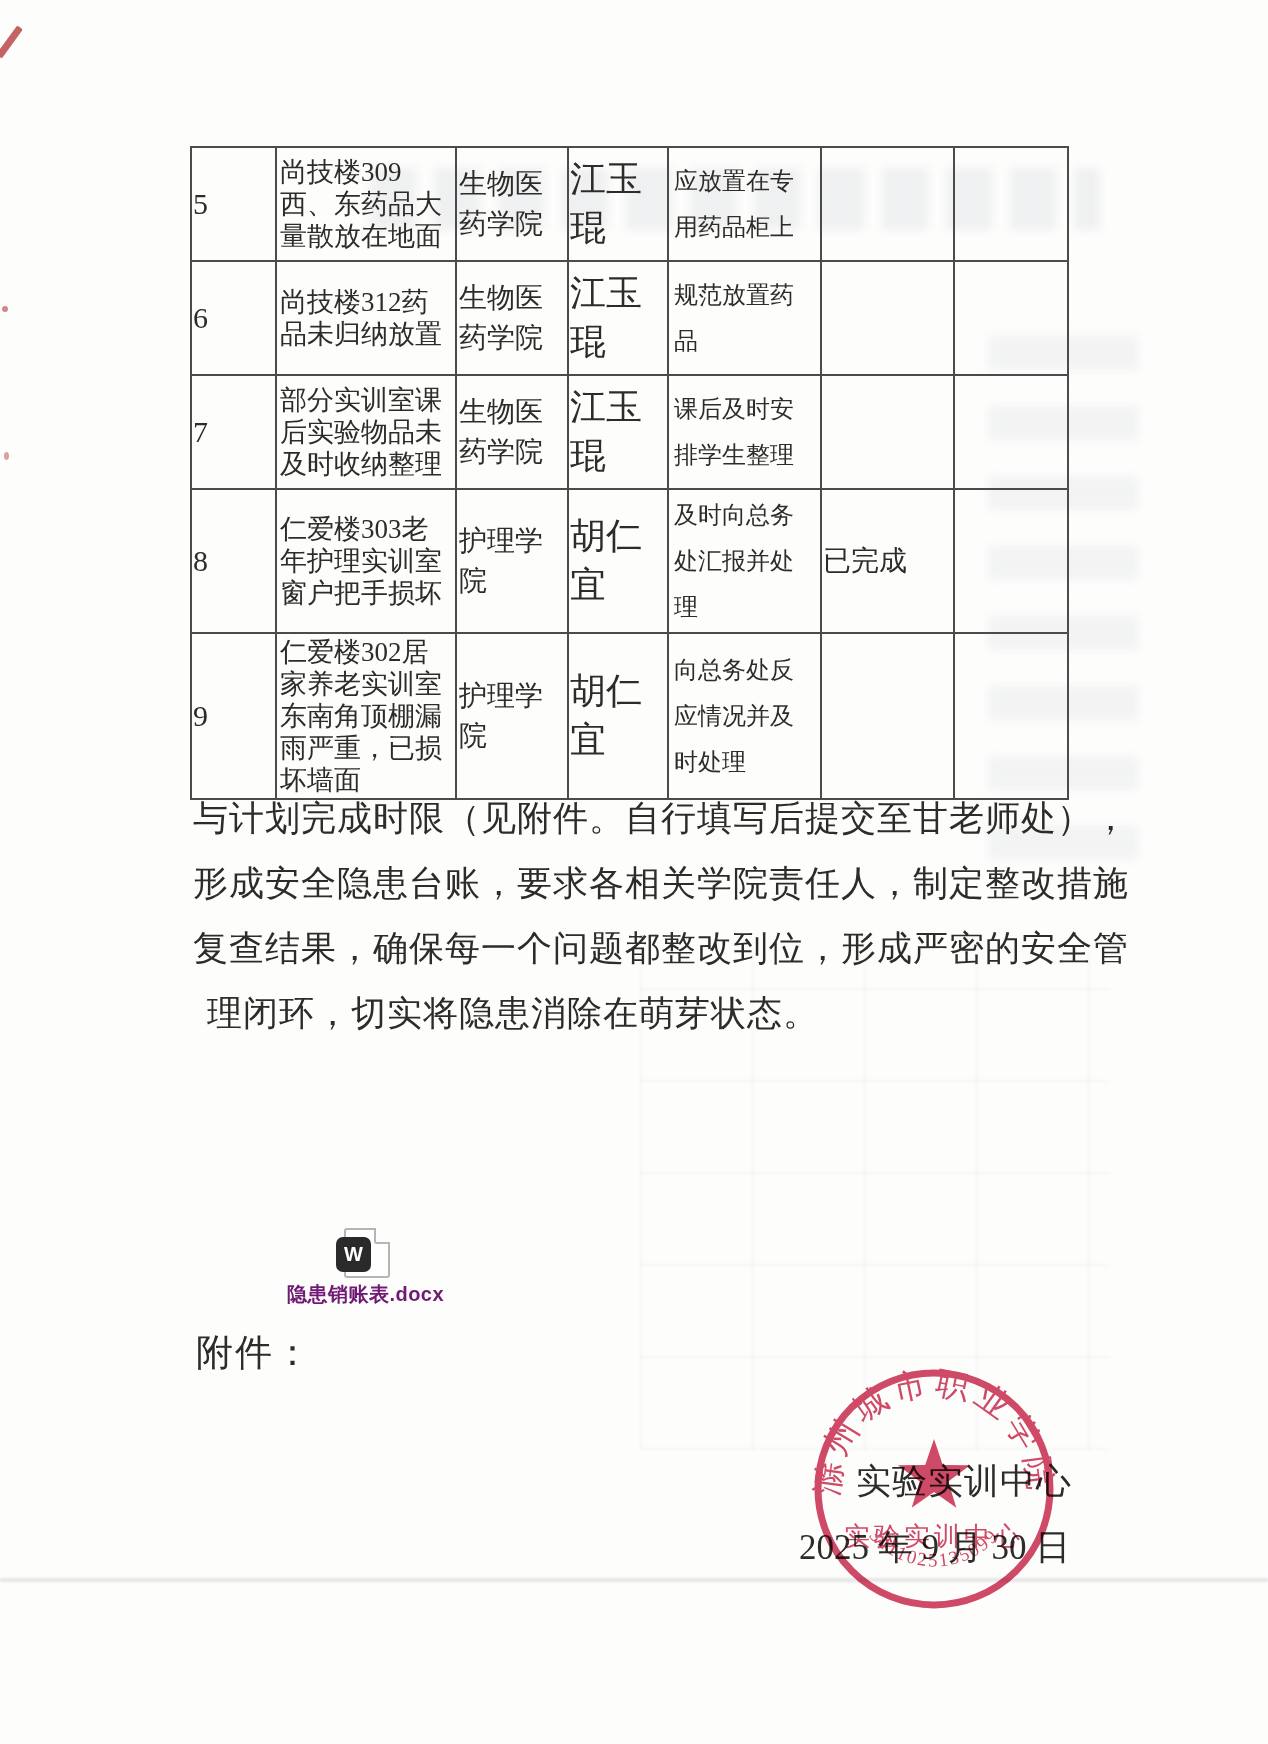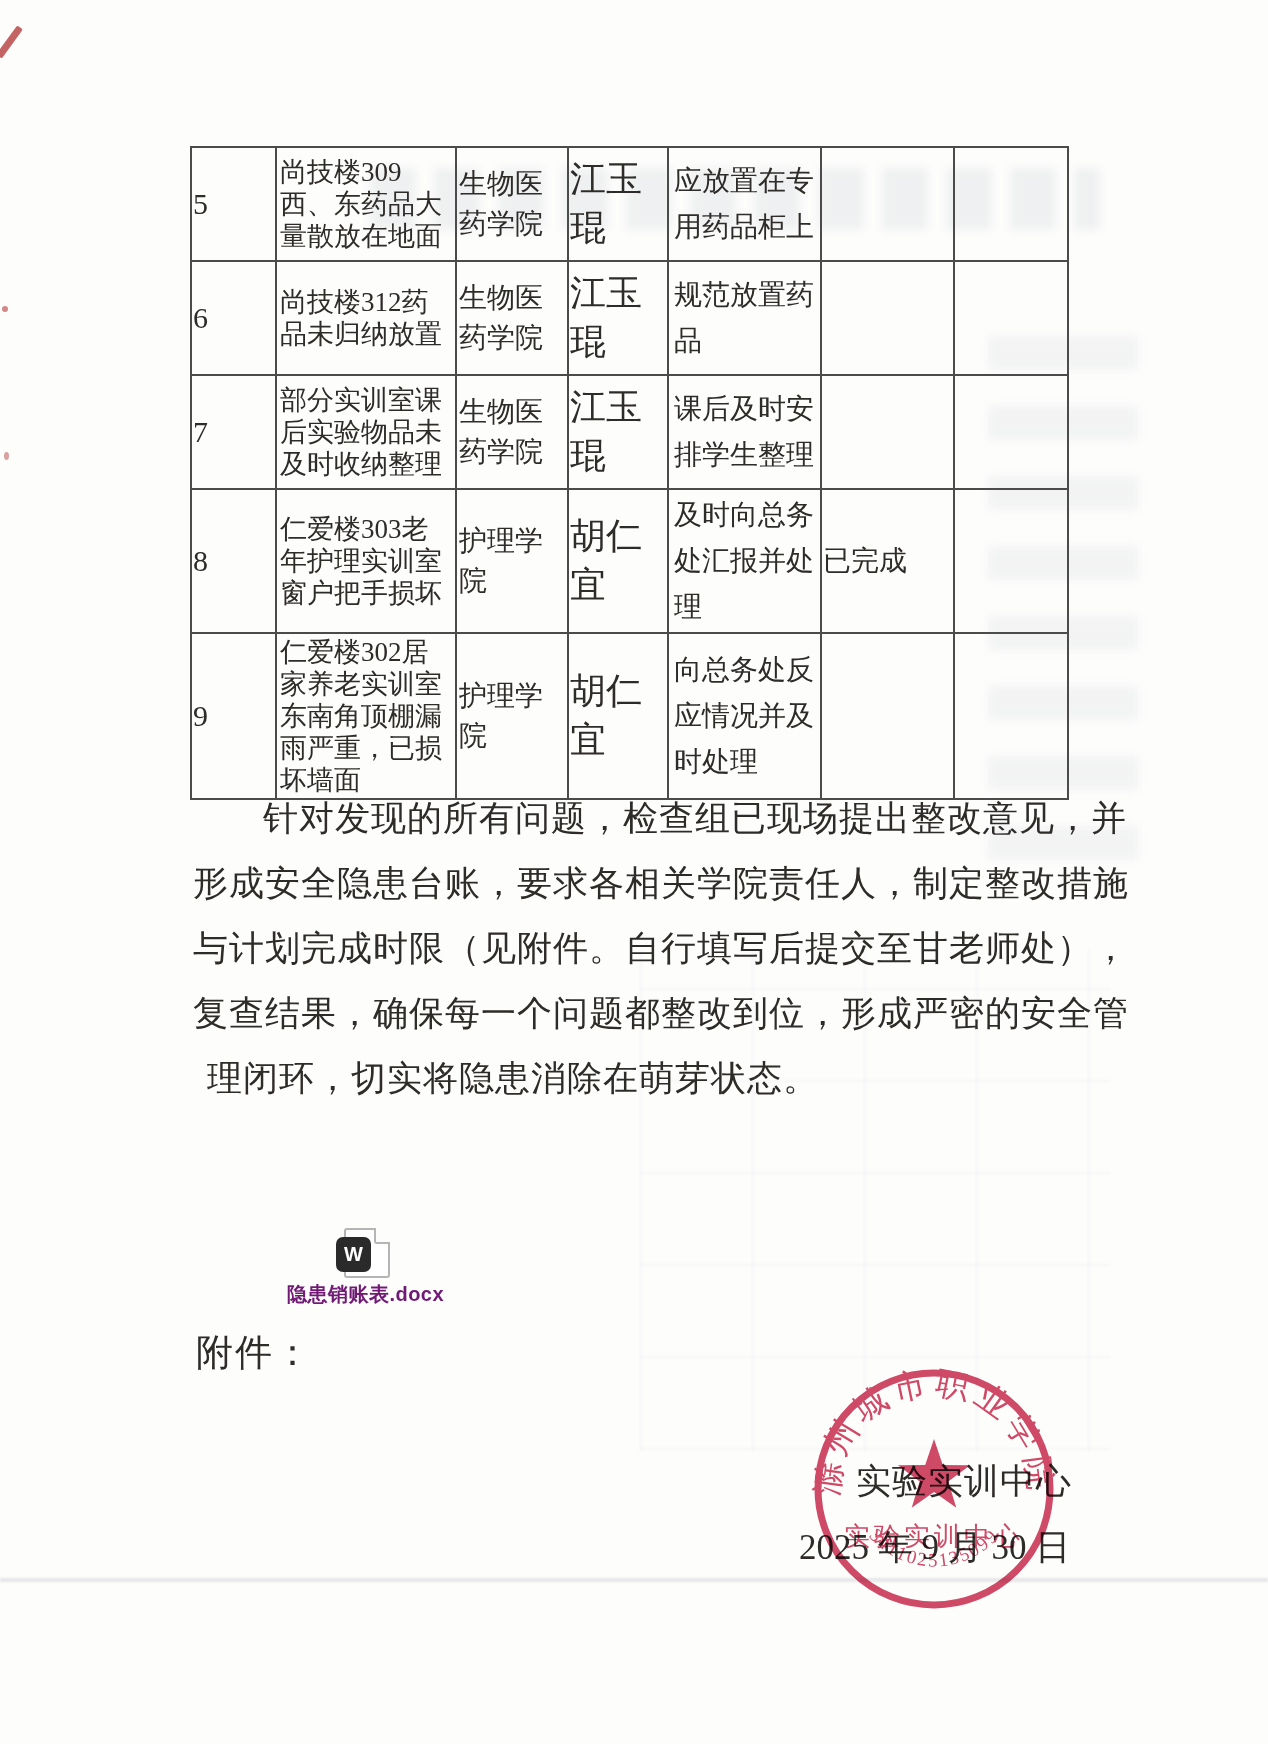--- a/index.html
+++ b/index.html
@@ -29,21 +29,21 @@
 
   
   table.hazard { position:absolute; left:190px; top:146px; width:877px;
     border-collapse:collapse; table-layout:fixed; }
   table.hazard td { border:2px solid #4b4b4b; text-align:left; vertical-align:middle;
     overflow:hidden; }
   td.c-no      { font-size:30px; }
   td.c-issue   { font-size:27px; line-height:32px; padding:2px 3px; }
   td.c-college { font-size:28px; line-height:40px; padding:16px 2px; }
   td.c-person  { font-size:36px; }
-  td.c-measure { font-size:28px; line-height:46px; padding:2px 5px; }
+  td.c-measure { font-size:24px; line-height:46px; padding:2px 5px; }
   td.c-status  { font-size:28px; }
   td.c-note    { }
 
   
   .body-text { position:absolute; left:193px; top:786px; width:884px; font-size:35px; }
   .para-line { line-height:65px; text-align:justify; text-align-last:justify;
     letter-spacing:1px; white-space:nowrap; }
   .para-line.first { text-indent:70px; }
   .para-line.last { text-align-last:left;margin-left:14px; }
 
@@ -135,23 +135,22 @@
         <td class="c-college">护理学院</td>
         <td class="c-person">胡仁宜</td>
         <td class="c-measure">向总务处反应情况并及时处理</td>
         <td class="c-status"></td>
         <td class="c-note"></td>
       </tr>
     </tbody>
   </table>
 
   <div class="body-text">
-    <div class="para-line first">针对发现的所有问题，检查组已现场提出整改意见，并</div>
+    <div class="para-line">与计划完成时限（见附件。自行填写后提交至甘老师处），</div>
     <div class="para-line">形成安全隐患台账，要求各相关学院责任人，制定整改措施</div>
-    <div class="para-line">与计划完成时限（见附件。自行填写后提交至甘老师处），</div>
     <div class="para-line">复查结果，确保每一个问题都整改到位，形成严密的安全管</div>
     <div class="para-line last">理闭环，切实将隐患消除在萌芽状态。</div>
   </div>
 
   <div class="file-icon">
     <div class="file-body">
       <div class="file-fold"></div>
     </div>
     <div class="w-badge">W</div>
   </div>

